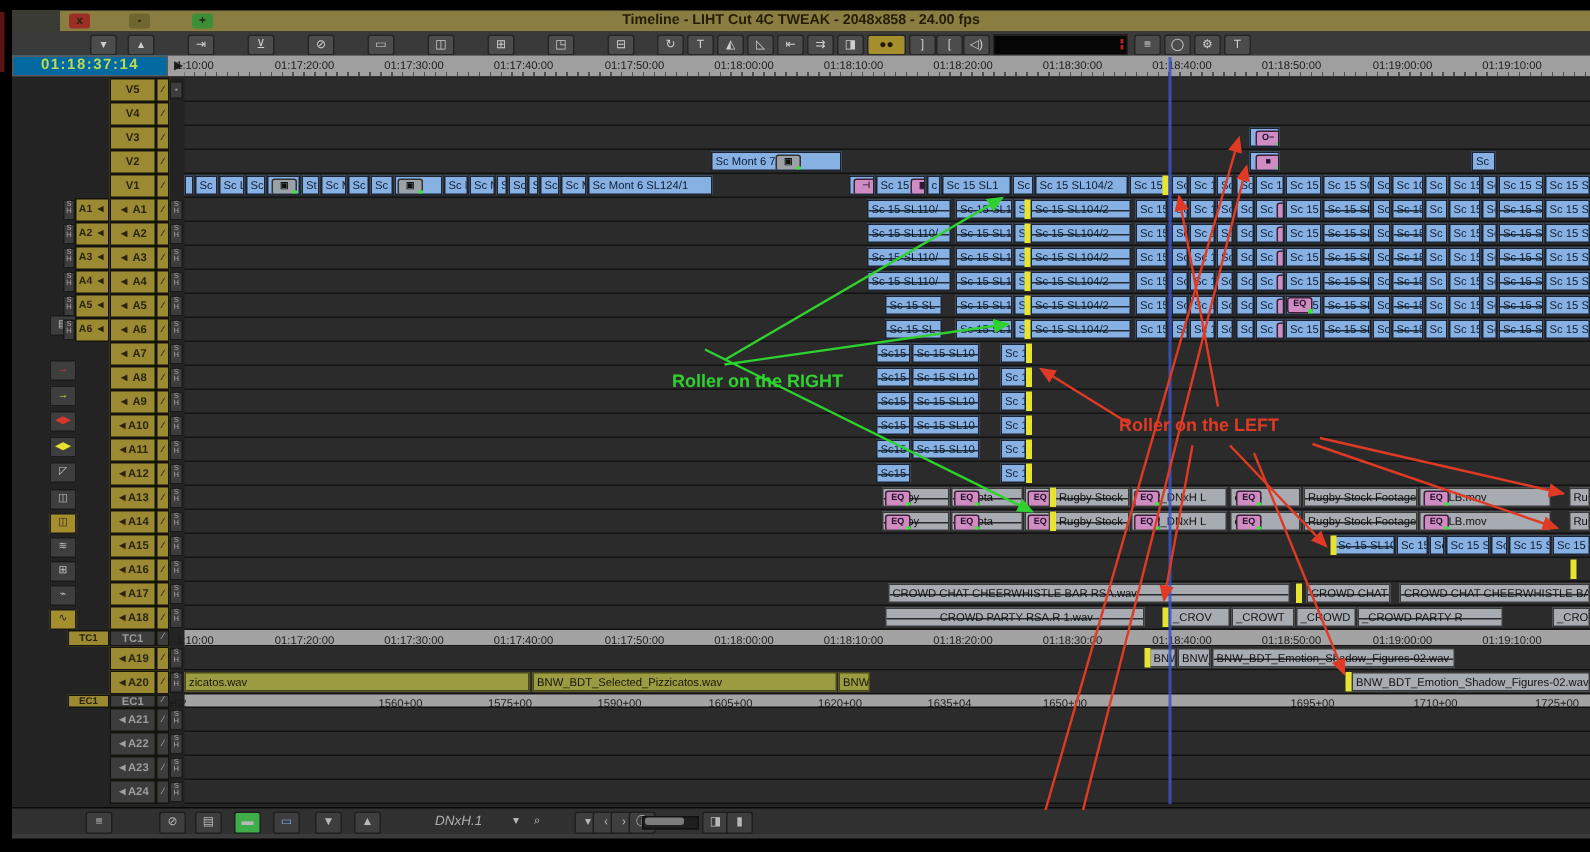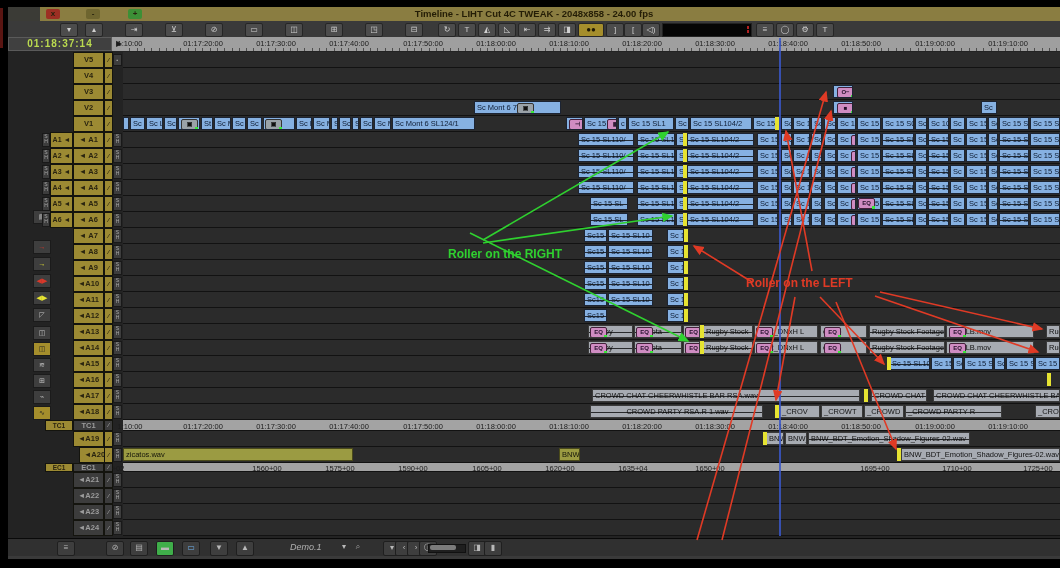--- a/index.html
+++ b/index.html
@@ -13,21 +13,21 @@
         text-align:center;color:#26220e;font-weight:bold;}
   #title-text{width:100%;text-align:center;font-size:9.5px;font-weight:bold;color:#241d06;line-height:14px;}
   #toolbar{left:8px;top:21px;width:1052px;height:16px;background:#3a3a3a;border-bottom:1px solid #1d1d1d;}
   .tbbtn{position:absolute;top:2px;height:12px;width:16px;background:#4c4c4c;border:1px solid #262626;
          color:#cfcfcf;font-size:8px;line-height:11px;text-align:center;border-radius:2px;overflow:hidden;}
   .tbbtn.active{background:#a58e2c;color:#201a05;font-weight:bold;}
   #meters{top:2px;height:12px;background:#050505;border:1px solid #222;}
   .meter-tick{position:absolute;width:2px;height:3px;background:#b02020;}
   
   #tcrow{left:8px;top:37px;width:1052px;height:14px;background:#9f9f9f;}
-  #tcbox{left:0;top:0;width:104px;height:14px;background:#404040;border:1px solid #5a5a5a;box-sizing:border-box;}
+  #tcbox{left:0;top:0;width:104px;height:14px;background:#0369a1;border:1px solid #5a5a5a;box-sizing:border-box;}
   #tcbox span{display:block;text-align:center;color:#bada4f;font-weight:bold;font-size:10px;line-height:12px;letter-spacing:1px;}
   #playglyph{left:108px;top:2px;font-size:8px;color:#1c1c1c;}
   .ruler-label{position:absolute;transform:translateX(-50%);font-size:7.5px;color:#1c1c1c;white-space:nowrap;}
   .ruler-ticks{position:absolute;left:115px;right:0;bottom:0;height:3px;
      background:repeating-linear-gradient(90deg,transparent 0,transparent 6.3px,#4e4e4e 6.3px,#4e4e4e 7.3px);}
   
   #tlbody{left:8px;top:51px;width:1052px;height:487px;background:#232323;}
   .hdr{position:absolute;box-sizing:border-box;border:1px solid #14140e;font-weight:bold;
        text-align:center;overflow:hidden;white-space:nowrap;}
   .hdr.o{background:#9c8a33;color:#2a2410;}
@@ -603,28 +603,29 @@
       <div class="sh" style="left: 105px; top: 381px; width: 9px; height: 14px;">
         <div>S</div>
         <div>H</div>
       </div>
       <div class="lane" style="top: 380px; height: 16px;">
         <div class="clip g" style="left: 643px; width: 18px; height: 13px; line-height: 11px;">BNW</div>
         <div class="clip g" style="left: 662px; width: 22px; height: 13px; line-height: 11px;">BNW_</div>
         <div class="clip g v" style="left: 685px; width: 162px; height: 13px; line-height: 11px;">BNW_BDT_Emotion_Shadow_Figures-02.wav</div>
         <div class="roller" style="left: 640px; top: 1px; height: 13px;"></div>
       </div>
-      <div class="hdr o" style="left: 71px; top: 396px; width: 31px; height: 16px; font-size: 7.5px; line-height: 14px;">◄A20</div>
+      <div class="hdr o" style="left: 65px; top: 396px; width: 31px; height: 16px; font-size: 7.5px; line-height: 14px;">◄A20</div>
       <div class="hdr o" style="left: 96px; top: 396px; width: 9px; height: 16px; font-size: 6px; line-height: 14px;">∕</div>
       <div class="sh" style="left: 105px; top: 397px; width: 9px; height: 14px;">
         <div>S</div>
         <div>H</div>
       </div>
       <div class="lane" style="top: 396px; height: 16px;">
         <div class="clip o" style="left: 0px; width: 230px; height: 13px; line-height: 11px;">zicatos.wav</div>
+        <div class="clip o" style="left: 232px; width: 203px; height: 13px; line-height: 11px;">BNW_BDT_Selected_Pizzicatos.wav</div>
         <div class="clip o" style="left: 436px; width: 21px; height: 13px; line-height: 11px;">BNW_</div>
         <div class="clip g" style="left: 778px; width: 159px; height: 13px; line-height: 11px;">BNW_BDT_Emotion_Shadow_Figures-02.wav</div>
         <div class="roller" style="left: 774px; top: 1px; height: 13px;"></div>
       </div>
       <div class="hdr o" style="left: 37px; top: 412px; width: 28px; height: 9px; font-size: 6.5px; line-height: 7px;">EC1</div>
       <div class="hdr d" style="left: 65px; top: 412px; width: 31px; height: 9px; font-size: 7.5px; line-height: 7px;">EC1</div>
       <div class="hdr d" style="left: 96px; top: 412px; width: 9px; height: 9px; font-size: 6px; line-height: 7px;">∕</div>
       <div class="lane ruler" style="top: 412px; height: 9px;">
         <div class="ruler-label" style="left: -5px; top: 0.5px;">+02</div>
         <div class="ruler-label" style="left: 144px; top: 0.5px;">1560+00</div>
@@ -690,21 +691,21 @@
       <line x1="820" y1="297" x2="884" y2="364" stroke="#e03a25" stroke-width="1.6" marker-end="url(#ah-r)"></line>
       <line x1="836" y1="302" x2="896" y2="449" stroke="#e03a25" stroke-width="1.6" marker-end="url(#ah-r)"></line>
       <line x1="795" y1="297" x2="776" y2="400" stroke="#e03a25" stroke-width="1.6" marker-end="url(#ah-r)"></line>
       <line x1="880" y1="292" x2="1042" y2="329" stroke="#e03a25" stroke-width="1.6" marker-end="url(#ah-r)"></line>
       <line x1="875" y1="296" x2="1038" y2="352" stroke="#e03a25" stroke-width="1.6" marker-end="url(#ah-r)"></line>
     </svg>
   <div class="anno-label" id="green-label" style="left: 448px; top: 247px; color: rgb(47, 209, 47);">Roller on the RIGHT</div>
   <div class="anno-label" id="red-label" style="left: 746px; top: 276px; color: rgb(224, 58, 37);">Roller on the LEFT</div>
 
   <div class="abs" id="bottombar">
-    <div class="abs" id="viewname" style="left: 282px;">Demo.1</div>
+    <div class="abs" id="viewname" style="left: 282px;">DNxH.1</div>
   <div class="bbtn" style="left: 49px;">≡</div>
       <div class="bbtn" style="left: 98px;">⊘</div>
       <div class="bbtn" style="left: 122px;">▤</div>
       <div class="bbtn" style="left: 148px; background: rgb(63, 174, 74);">▬</div>
       <div class="bbtn" style="left: 174px; color: rgb(111, 179, 239);">▭</div>
       <div class="bbtn" style="left: 202px;">▼</div>
       <div class="bbtn" style="left: 228px;">▲</div>
       <div class="bbtn" style="left: 375px;">▾</div>
       <div class="bbtn" style="left: 387px;">‹</div>
       <div class="bbtn" style="left: 399px;">›</div>

